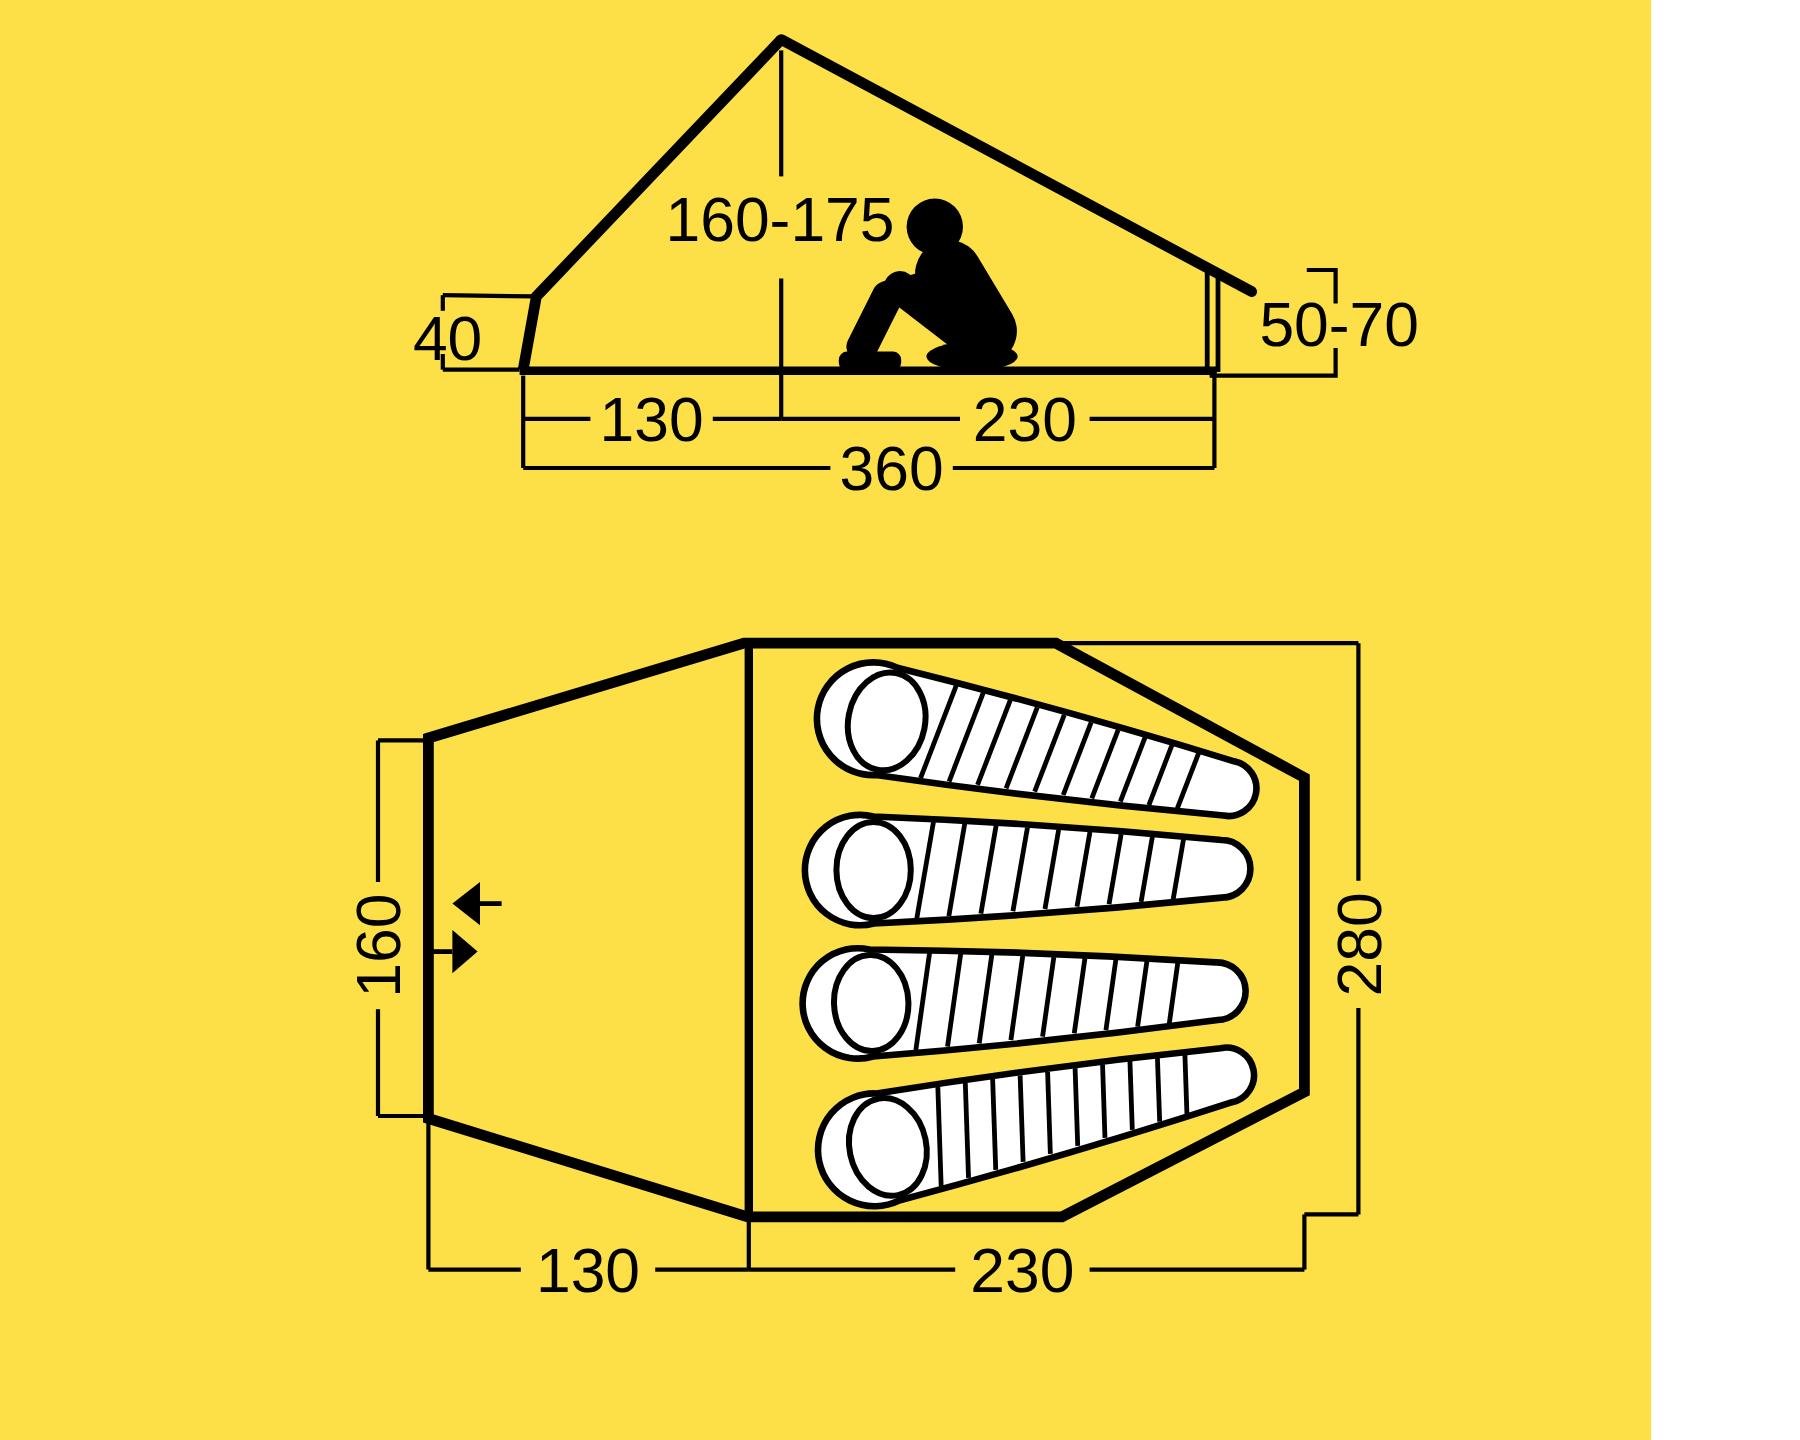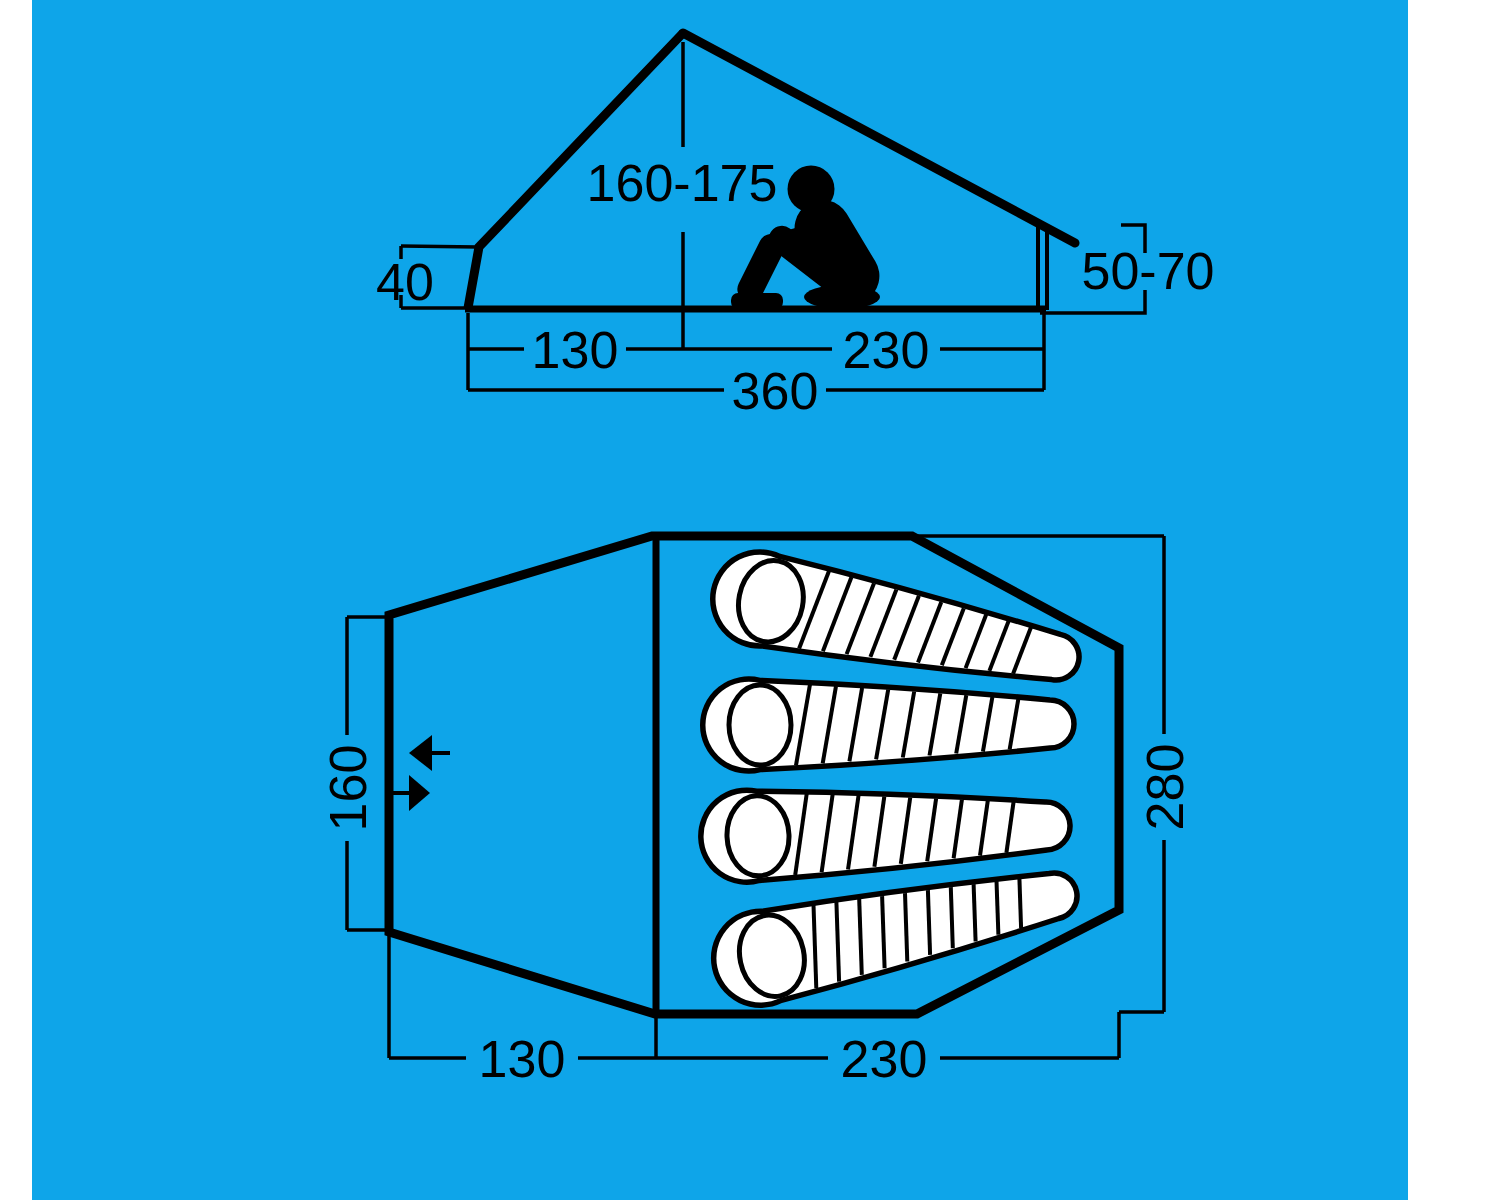--- a/index.html
+++ b/index.html
@@ -1,16 +1,16 @@
 <!DOCTYPE html>
 <html><head>
 <meta charset="utf-8">
 <style>
   html,body{margin:0;padding:0;background:#ffffff;}
-  .stage{position:relative;width:1376px;height:1200px;background:#0ea5e9;overflow:hidden;margin-left:32px;}
+  .stage{position:relative;width:1376px;height:1200px;background:#fde047;overflow:hidden;}
   svg{display:block;}
   .dimtext{font-family:"Liberation Sans","DejaVu Sans",sans-serif;font-size:52px;fill:#000;}
   .outline{stroke:#000;fill:none;}
 </style>
 </head>
 <body>
 
 <div class="stage">
 <svg width="1500" height="1200" viewBox="0 0 1500 1200" xmlns="http://www.w3.org/2000/svg">
 

